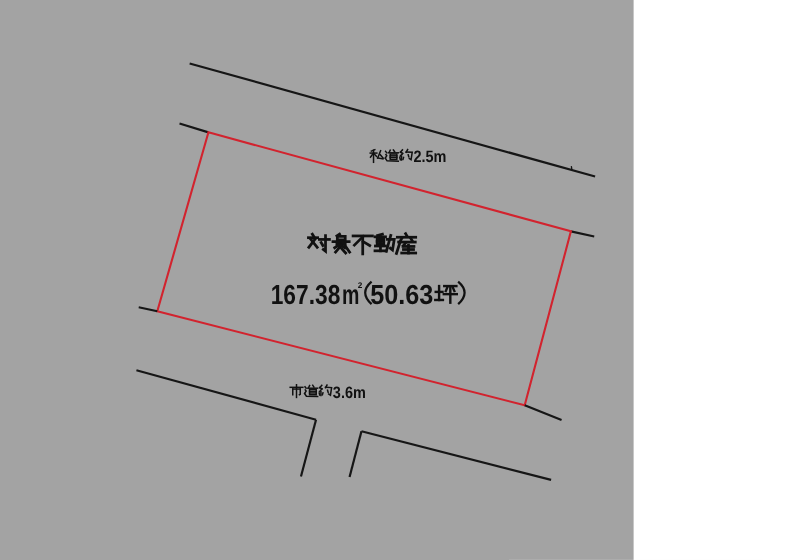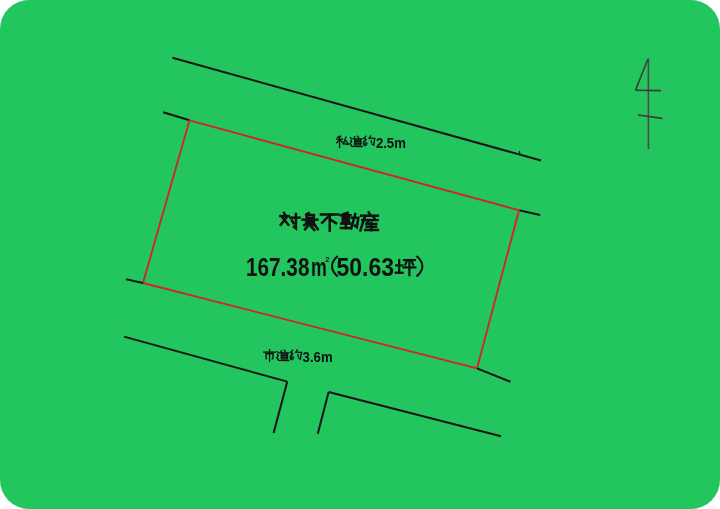--- a/index.html
+++ b/index.html
@@ -1,16 +1,16 @@
 <!DOCTYPE html>
 <html><head>
 <meta charset="utf-8">
 <style>
 html,body{margin:0;padding:0;background:#ffffff;}
-#page{position:relative;width:720px;height:509px;background:#22c55e;overflow:hidden;border-radius:29px;}
+#page{position:relative;width:576px;height:509px;background:#a3a3a3;overflow:hidden;}
 text{font-family:"Liberation Sans",sans-serif;font-weight:bold;fill:#111;}
 </style>
 </head>
 <body>
 <div id="page">
 <svg width="720" height="509" viewBox="0 0 720 509" xmlns="http://www.w3.org/2000/svg">
 <defs>
 <g id="k_shi" stroke-linecap="square" fill="none">
 <path vector-effect="non-scaling-stroke" d="M34,4 L10,14"></path>
 <path vector-effect="non-scaling-stroke" d="M2,28 L48,28"></path>

